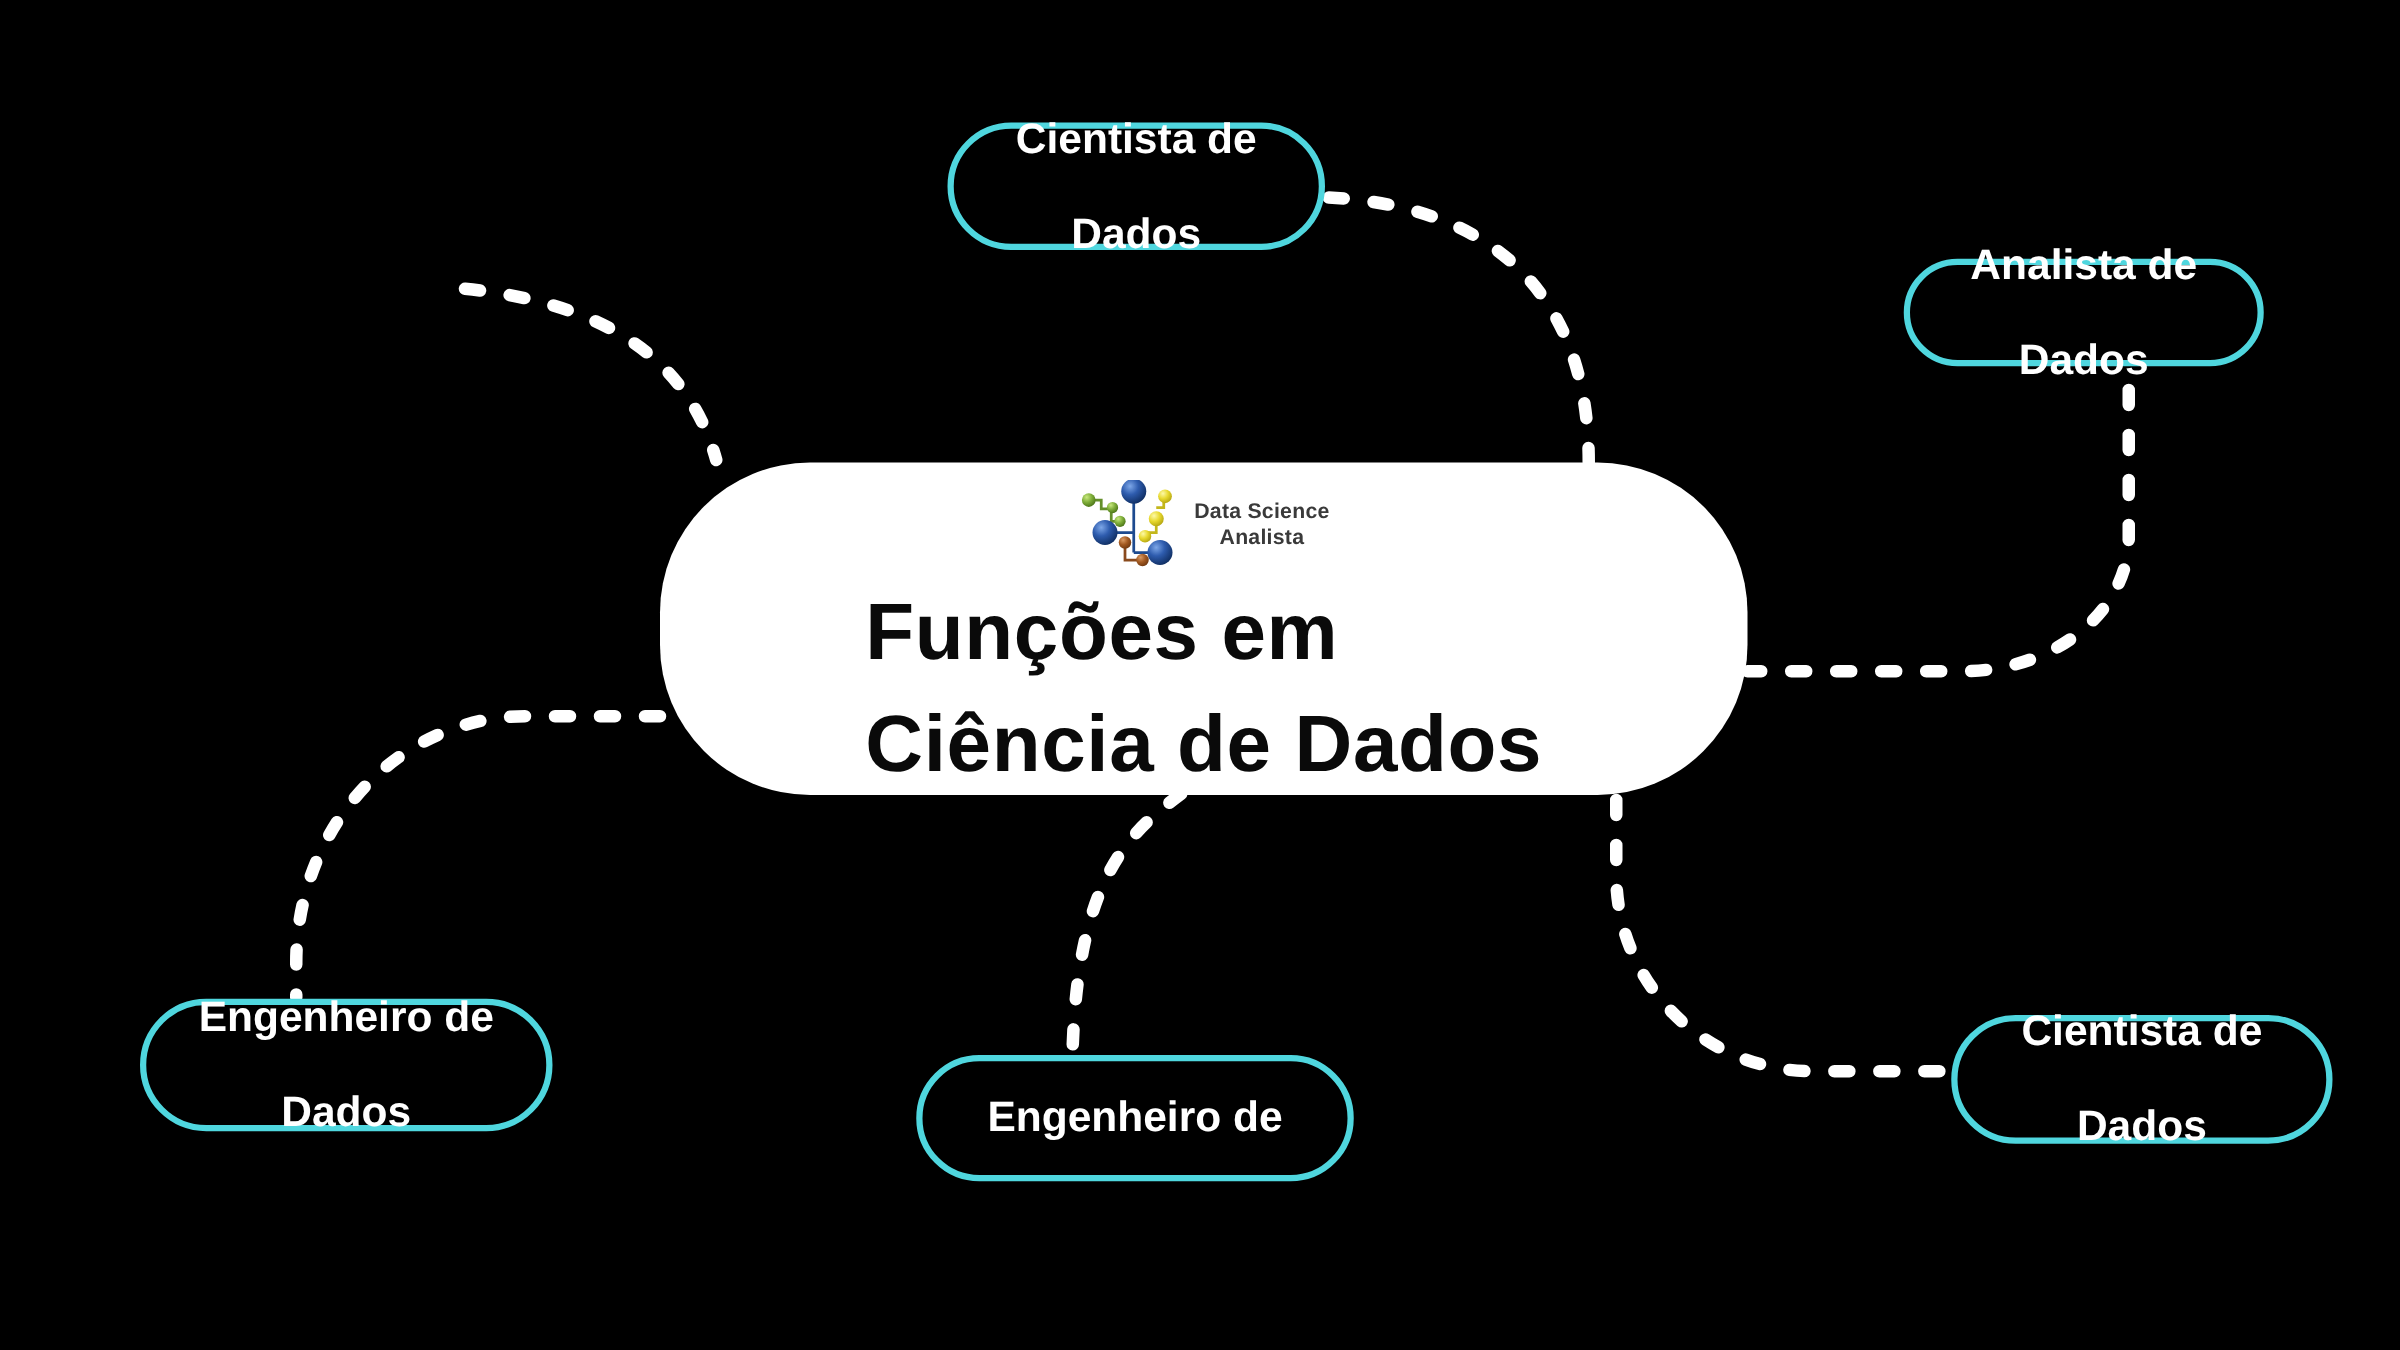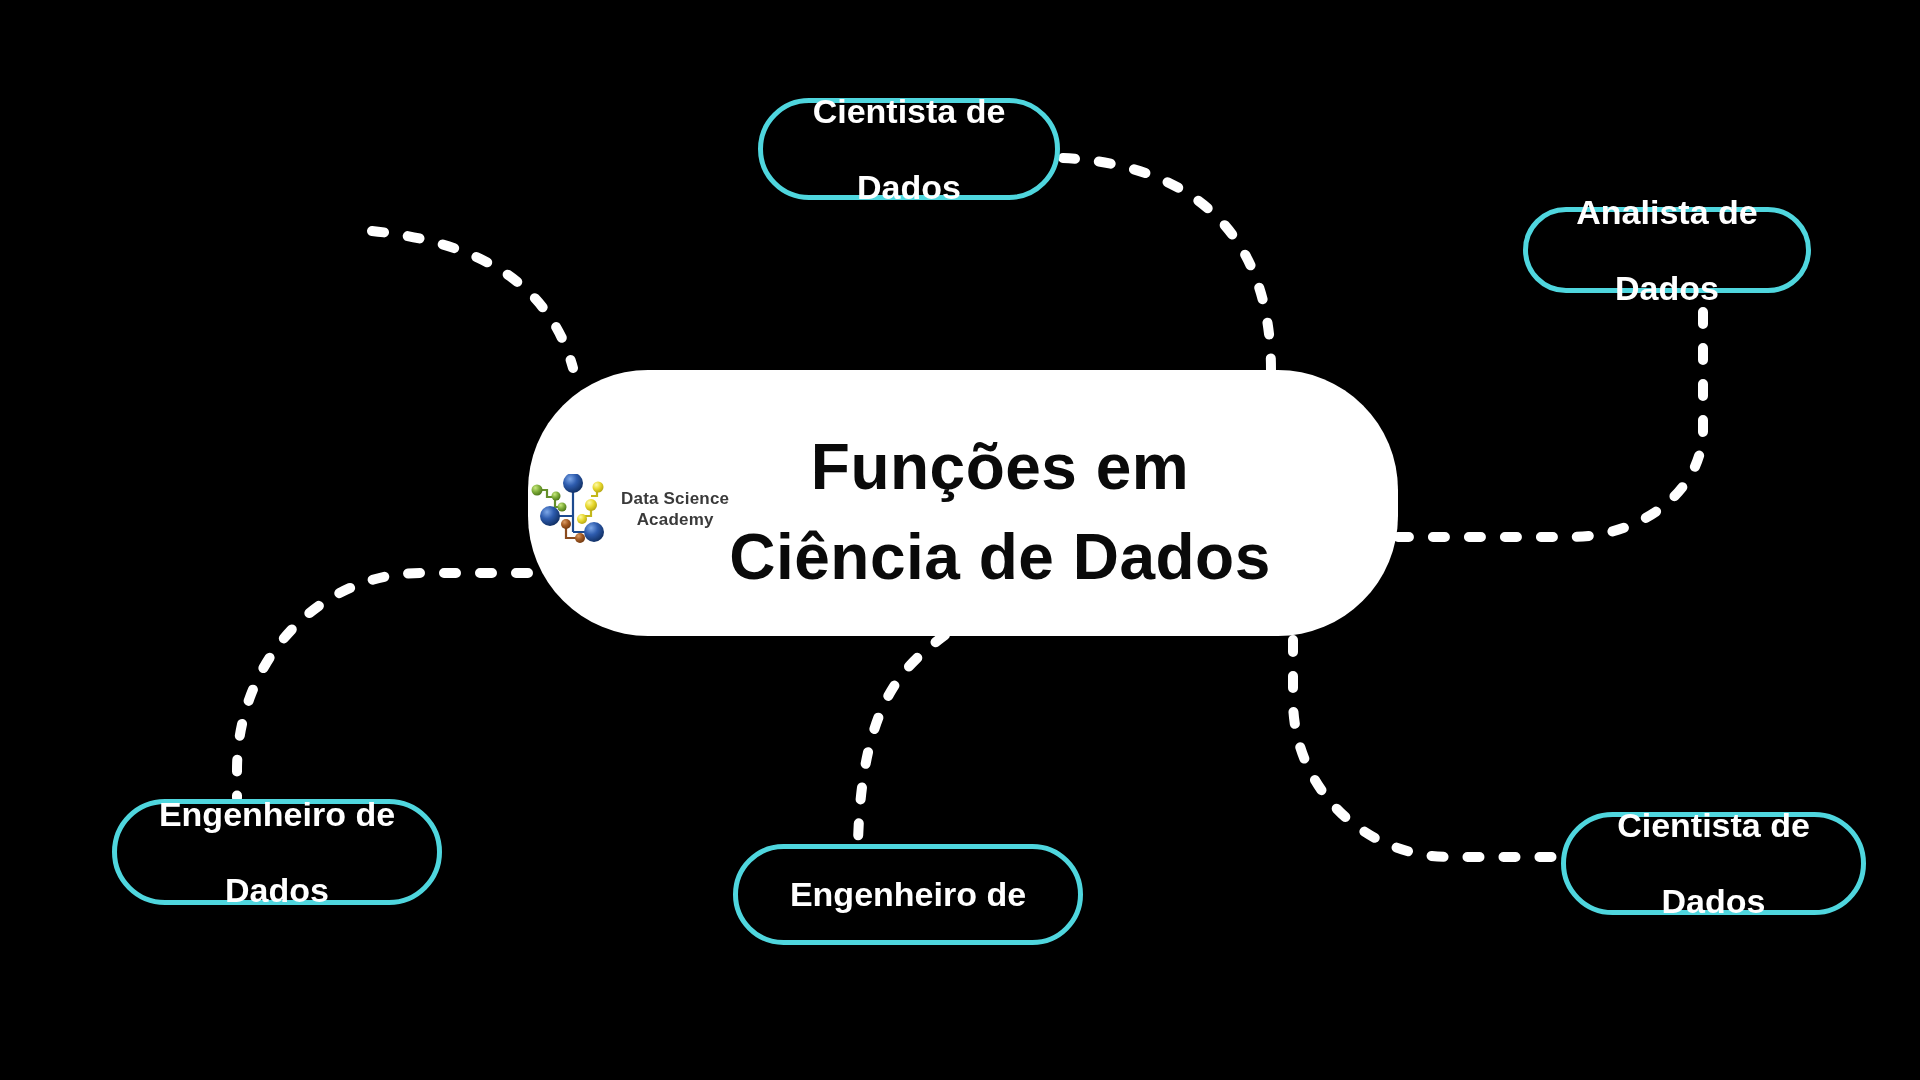--- a/index.html
+++ b/index.html
@@ -24,39 +24,39 @@
     stroke-width: 10;
     stroke-linecap: round;
     stroke-dasharray: 12 24;
   }
   .center-node {
     position: absolute;
     left: 528px; top: 370px;
     width: 870px; height: 266px;
     background: #ffffff;
     border-radius: 120px;
-    display: flex; flex-direction: row;
+    display: flex; flex-direction: column;
     align-items: center;
     padding-top: 14px;
   }
   .logo {
     display: flex; align-items: center; gap: 13px;
     height: 72px;
   }
   .logo-text {
     color: #3a3a3a;
     font-weight: bold;
     font-size: 17px;
     line-height: 1.22;
     text-align: center;
     letter-spacing: 0.2px;
   }
   .center-title {
     margin-top: 4px;
-    text-align: center;
+    text-align: left;
     color: #0a0a0a;
     font-weight: bold;
     font-size: 64px;
     line-height: 90px;
     letter-spacing: 0.5px;
     white-space: nowrap;
   }
   .node {
     position: absolute;
     border: 5px solid #4fd6de;
@@ -131,21 +131,21 @@
         <circle cx="28" cy="22" r="4.5" fill="url(#gg)"></circle>
         <circle cx="34" cy="33" r="4.5" fill="url(#gg)"></circle>
         <circle cx="70" cy="13" r="5.5" fill="url(#gy)"></circle>
         <circle cx="63" cy="31" r="6" fill="url(#gy)"></circle>
         <circle cx="54" cy="45" r="5" fill="url(#gy)"></circle>
         <circle cx="38" cy="50" r="5" fill="url(#gr)"></circle>
         <circle cx="52" cy="64" r="5" fill="url(#gr)"></circle>
       </svg>
       <div class="logo-text">
         <div>Data Science</div>
-        <div>Academy</div>
+        <div>Analista</div>
       </div>
     </div>
     <div class="center-title">
       <div>Funções em</div>
       <div>Ciência de Dados</div>
     </div>
   </div>
 
 
   <div class="node n2">

